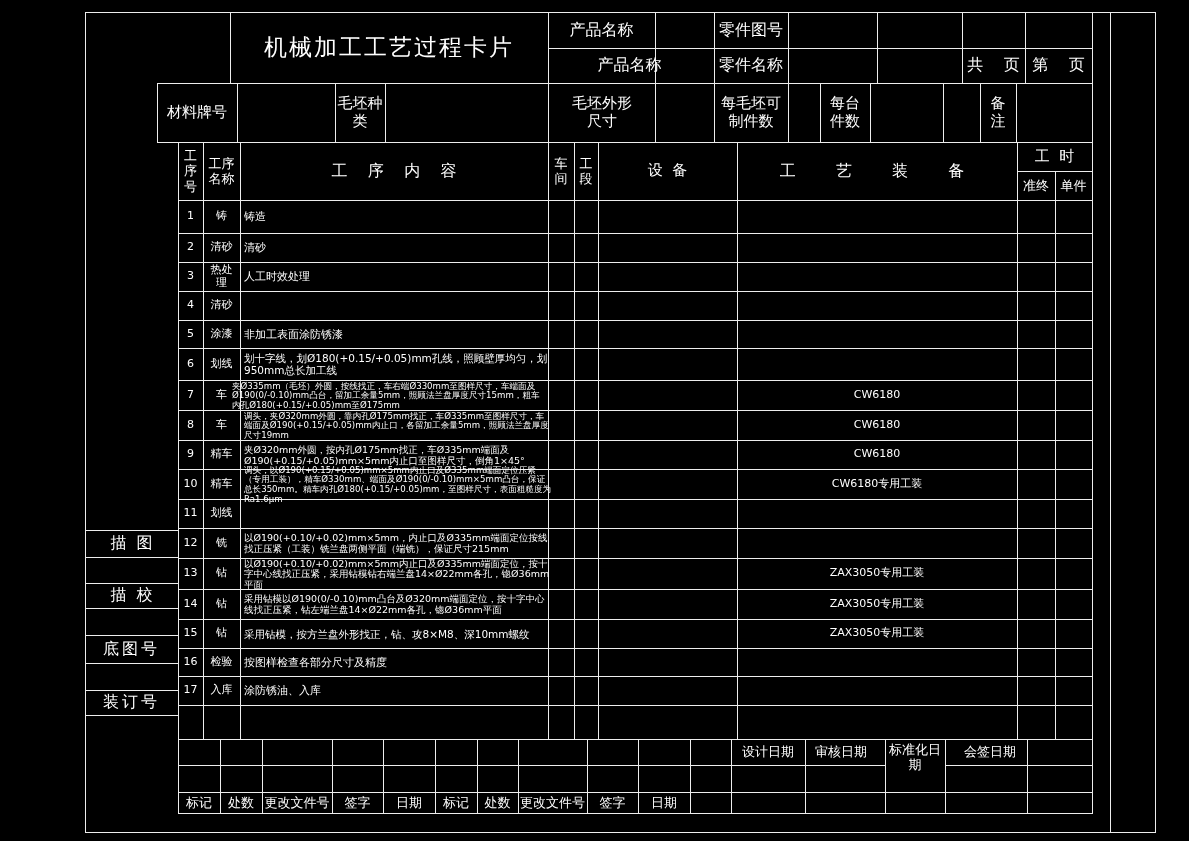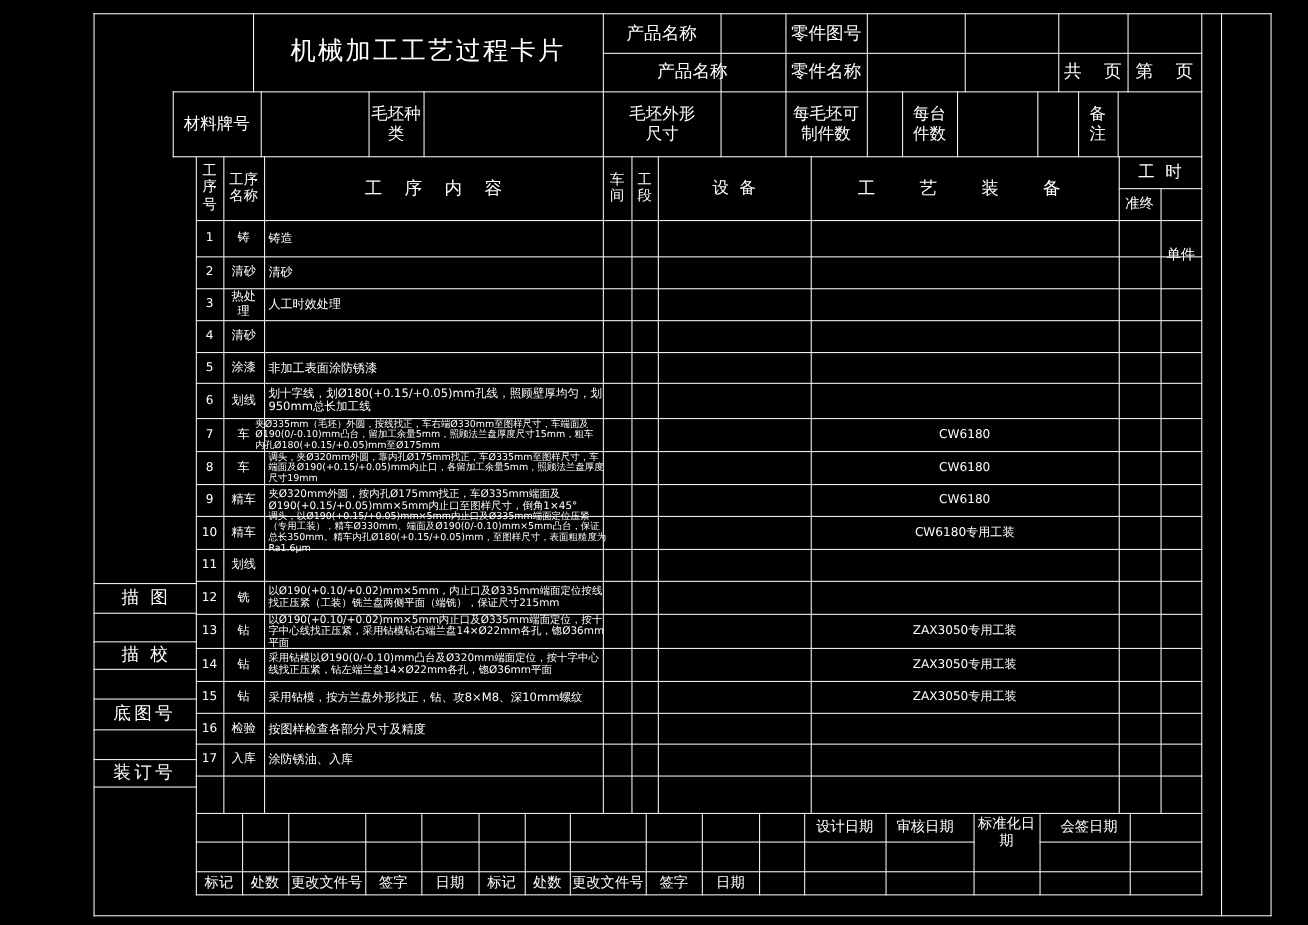--- a/index.html
+++ b/index.html
@@ -133,21 +133,21 @@
 
   <div class="cell f13" style="left:182px;top:142px;width:17px;height:58px;">工序号</div>
   <div class="cell f13" style="left:207px;top:142px;width:29px;height:58px;">工序名称</div>
   <div class="cell f16 pre" style="left:240px;top:142px;width:308px;height:58px;">工    序    内    容</div>
   <div class="cell f13" style="left:553px;top:142px;width:16px;height:58px;">车间</div>
   <div class="cell f13" style="left:578px;top:142px;width:16px;height:58px;">工段</div>
   <div class="cell f15 pre" style="left:598px;top:142px;width:139px;height:58px;">设  备</div>
   <div class="cell f16 pre ls10" style="left:737px;top:142px;width:280px;height:58px;">工  艺  装  备</div>
   <div class="cell f15 pre" style="left:1017px;top:142px;width:75px;height:29px;">工  时</div>
   <div class="cell f13" style="left:1017px;top:171px;width:38px;height:29px;">准终</div>
-  <div class="cell f13" style="left:1055px;top:171px;width:37px;height:29px;margin-top:46px;">单件</div>
+  <div class="cell f13" style="left:1055px;top:171px;width:37px;height:29px;">单件</div>
 
   <div class="cell f11" style="left:178px;top:200px;width:25px;height:33px;">1</div>
   <div class="cell f11" style="left:209px;top:200px;width:25px;height:33px;">铸</div>
   <div class="cell content f11" style="left:240px;top:200px;width:308px;height:33px;">铸造</div>
 
   <div class="cell f11" style="left:178px;top:233px;width:25px;height:29px;">2</div>
   <div class="cell f11" style="left:209px;top:233px;width:25px;height:29px;">清砂</div>
   <div class="cell content f11" style="left:240px;top:233px;width:308px;height:29px;">清砂</div>
 
   <div class="cell f11" style="left:178px;top:262px;width:25px;height:29px;">3</div>

